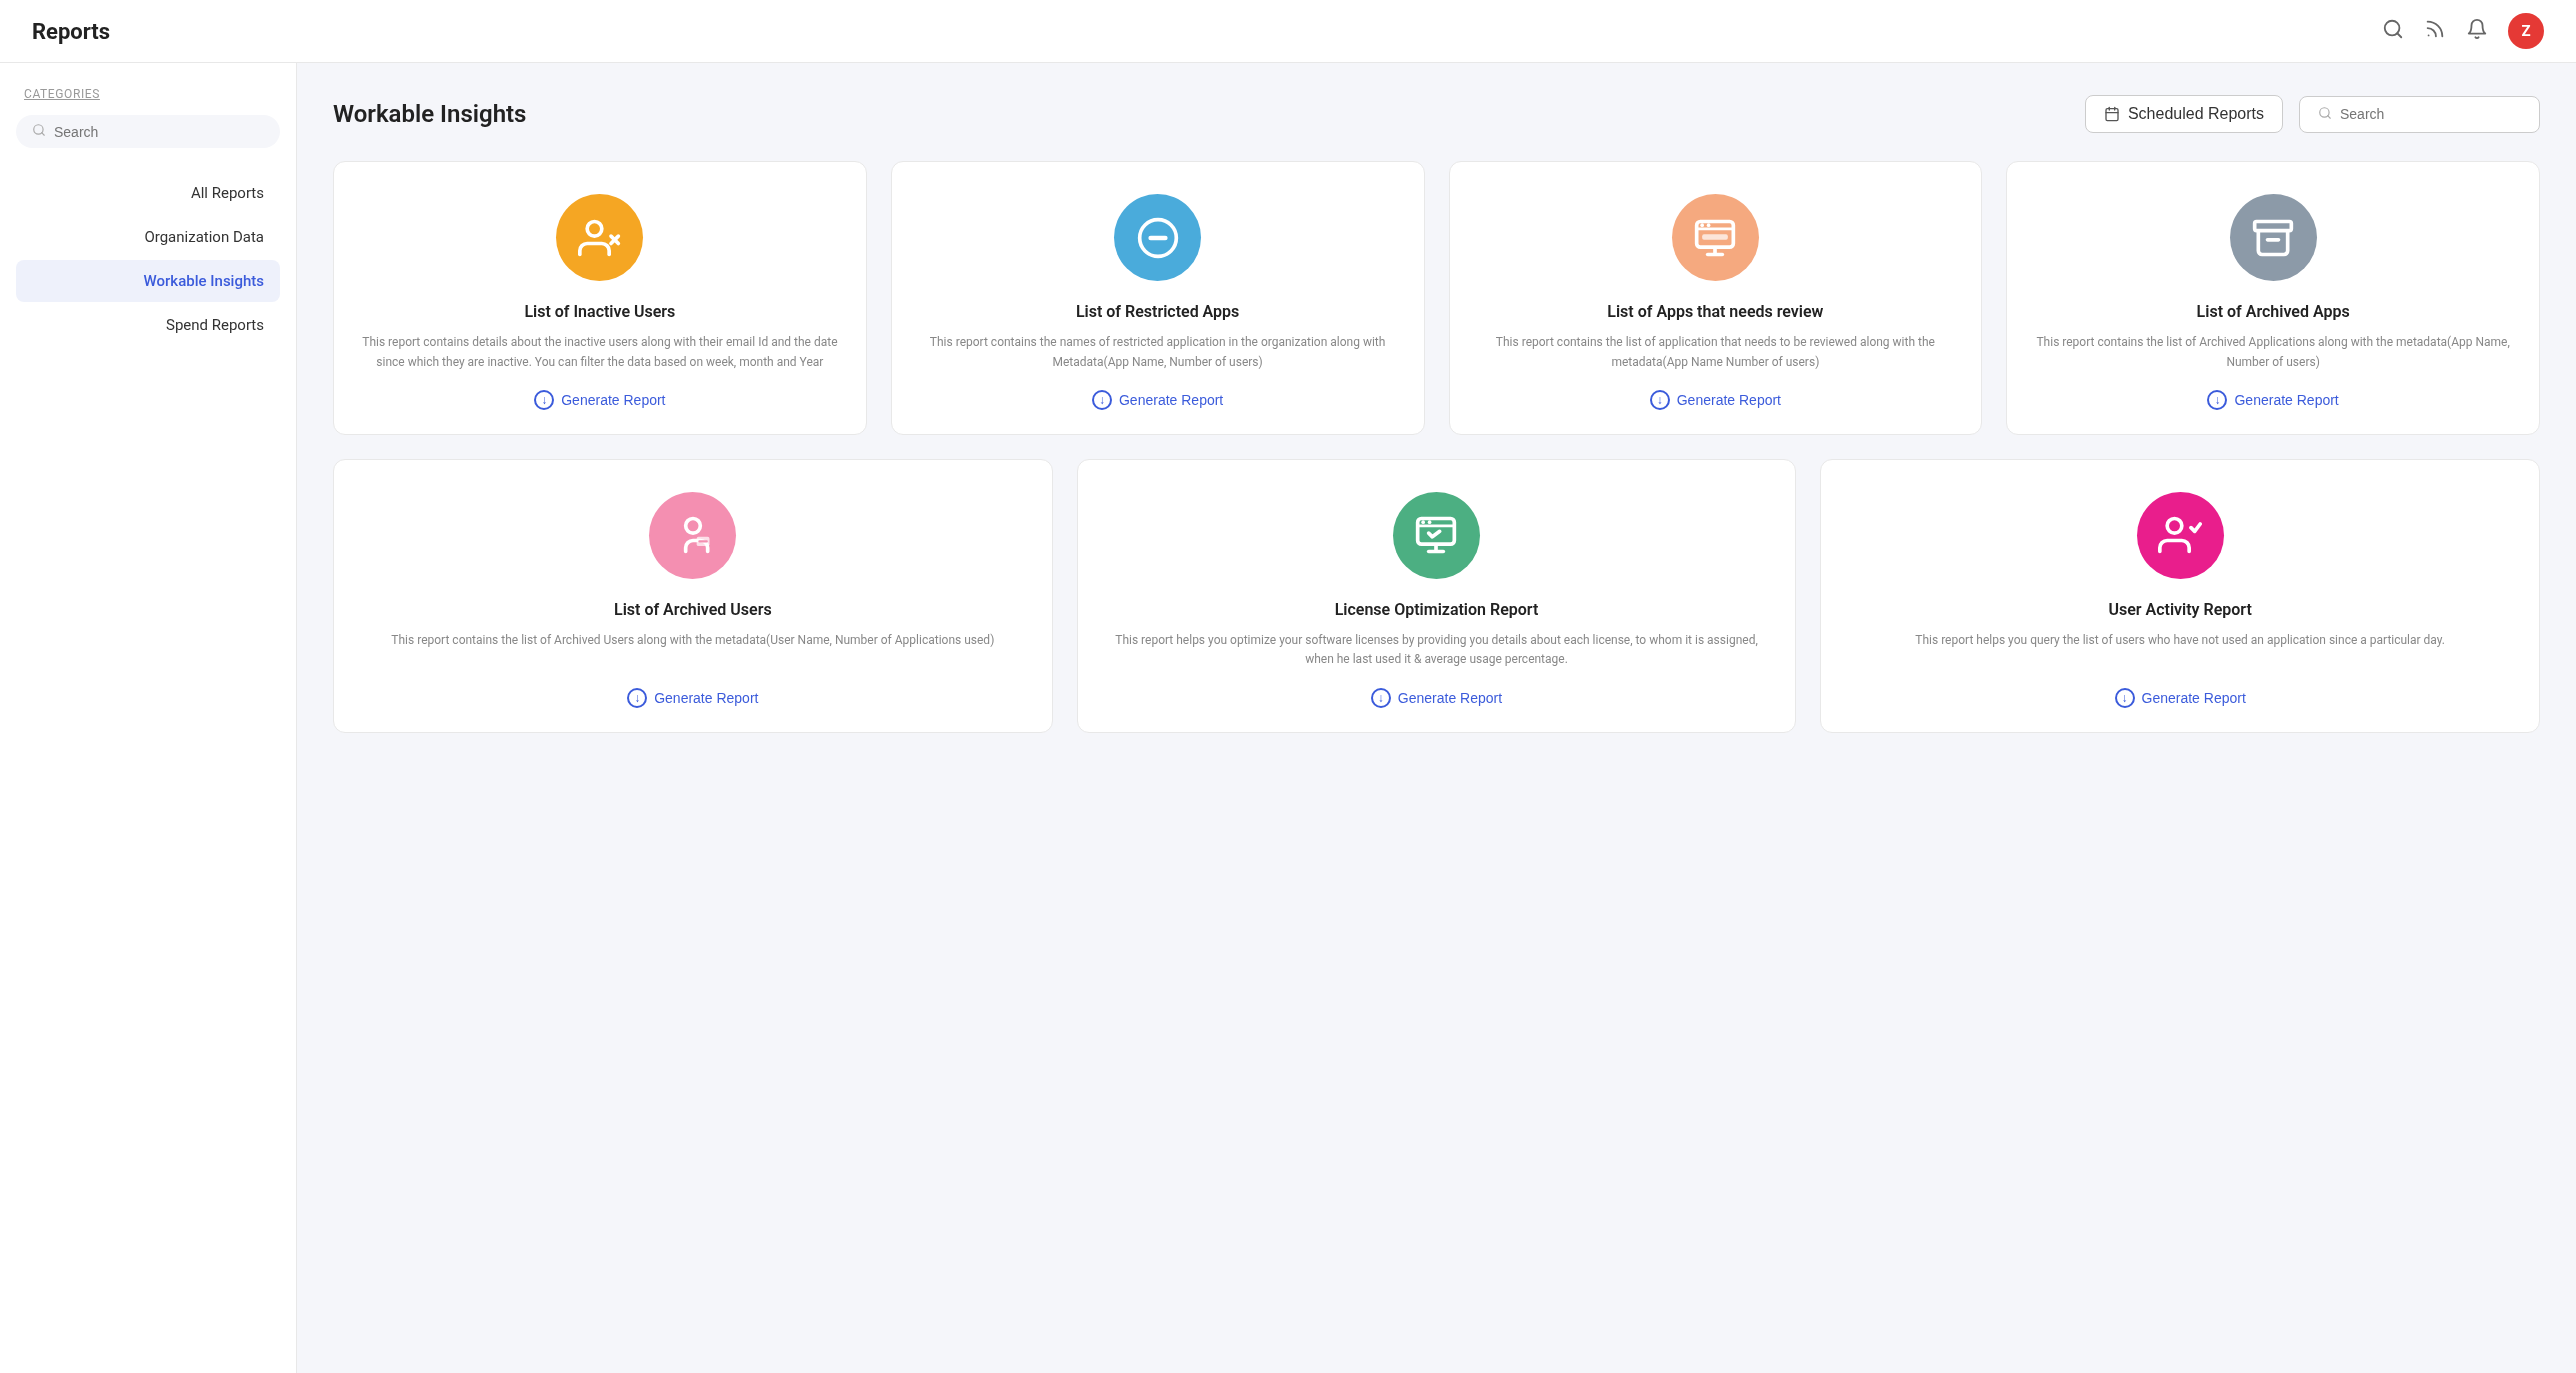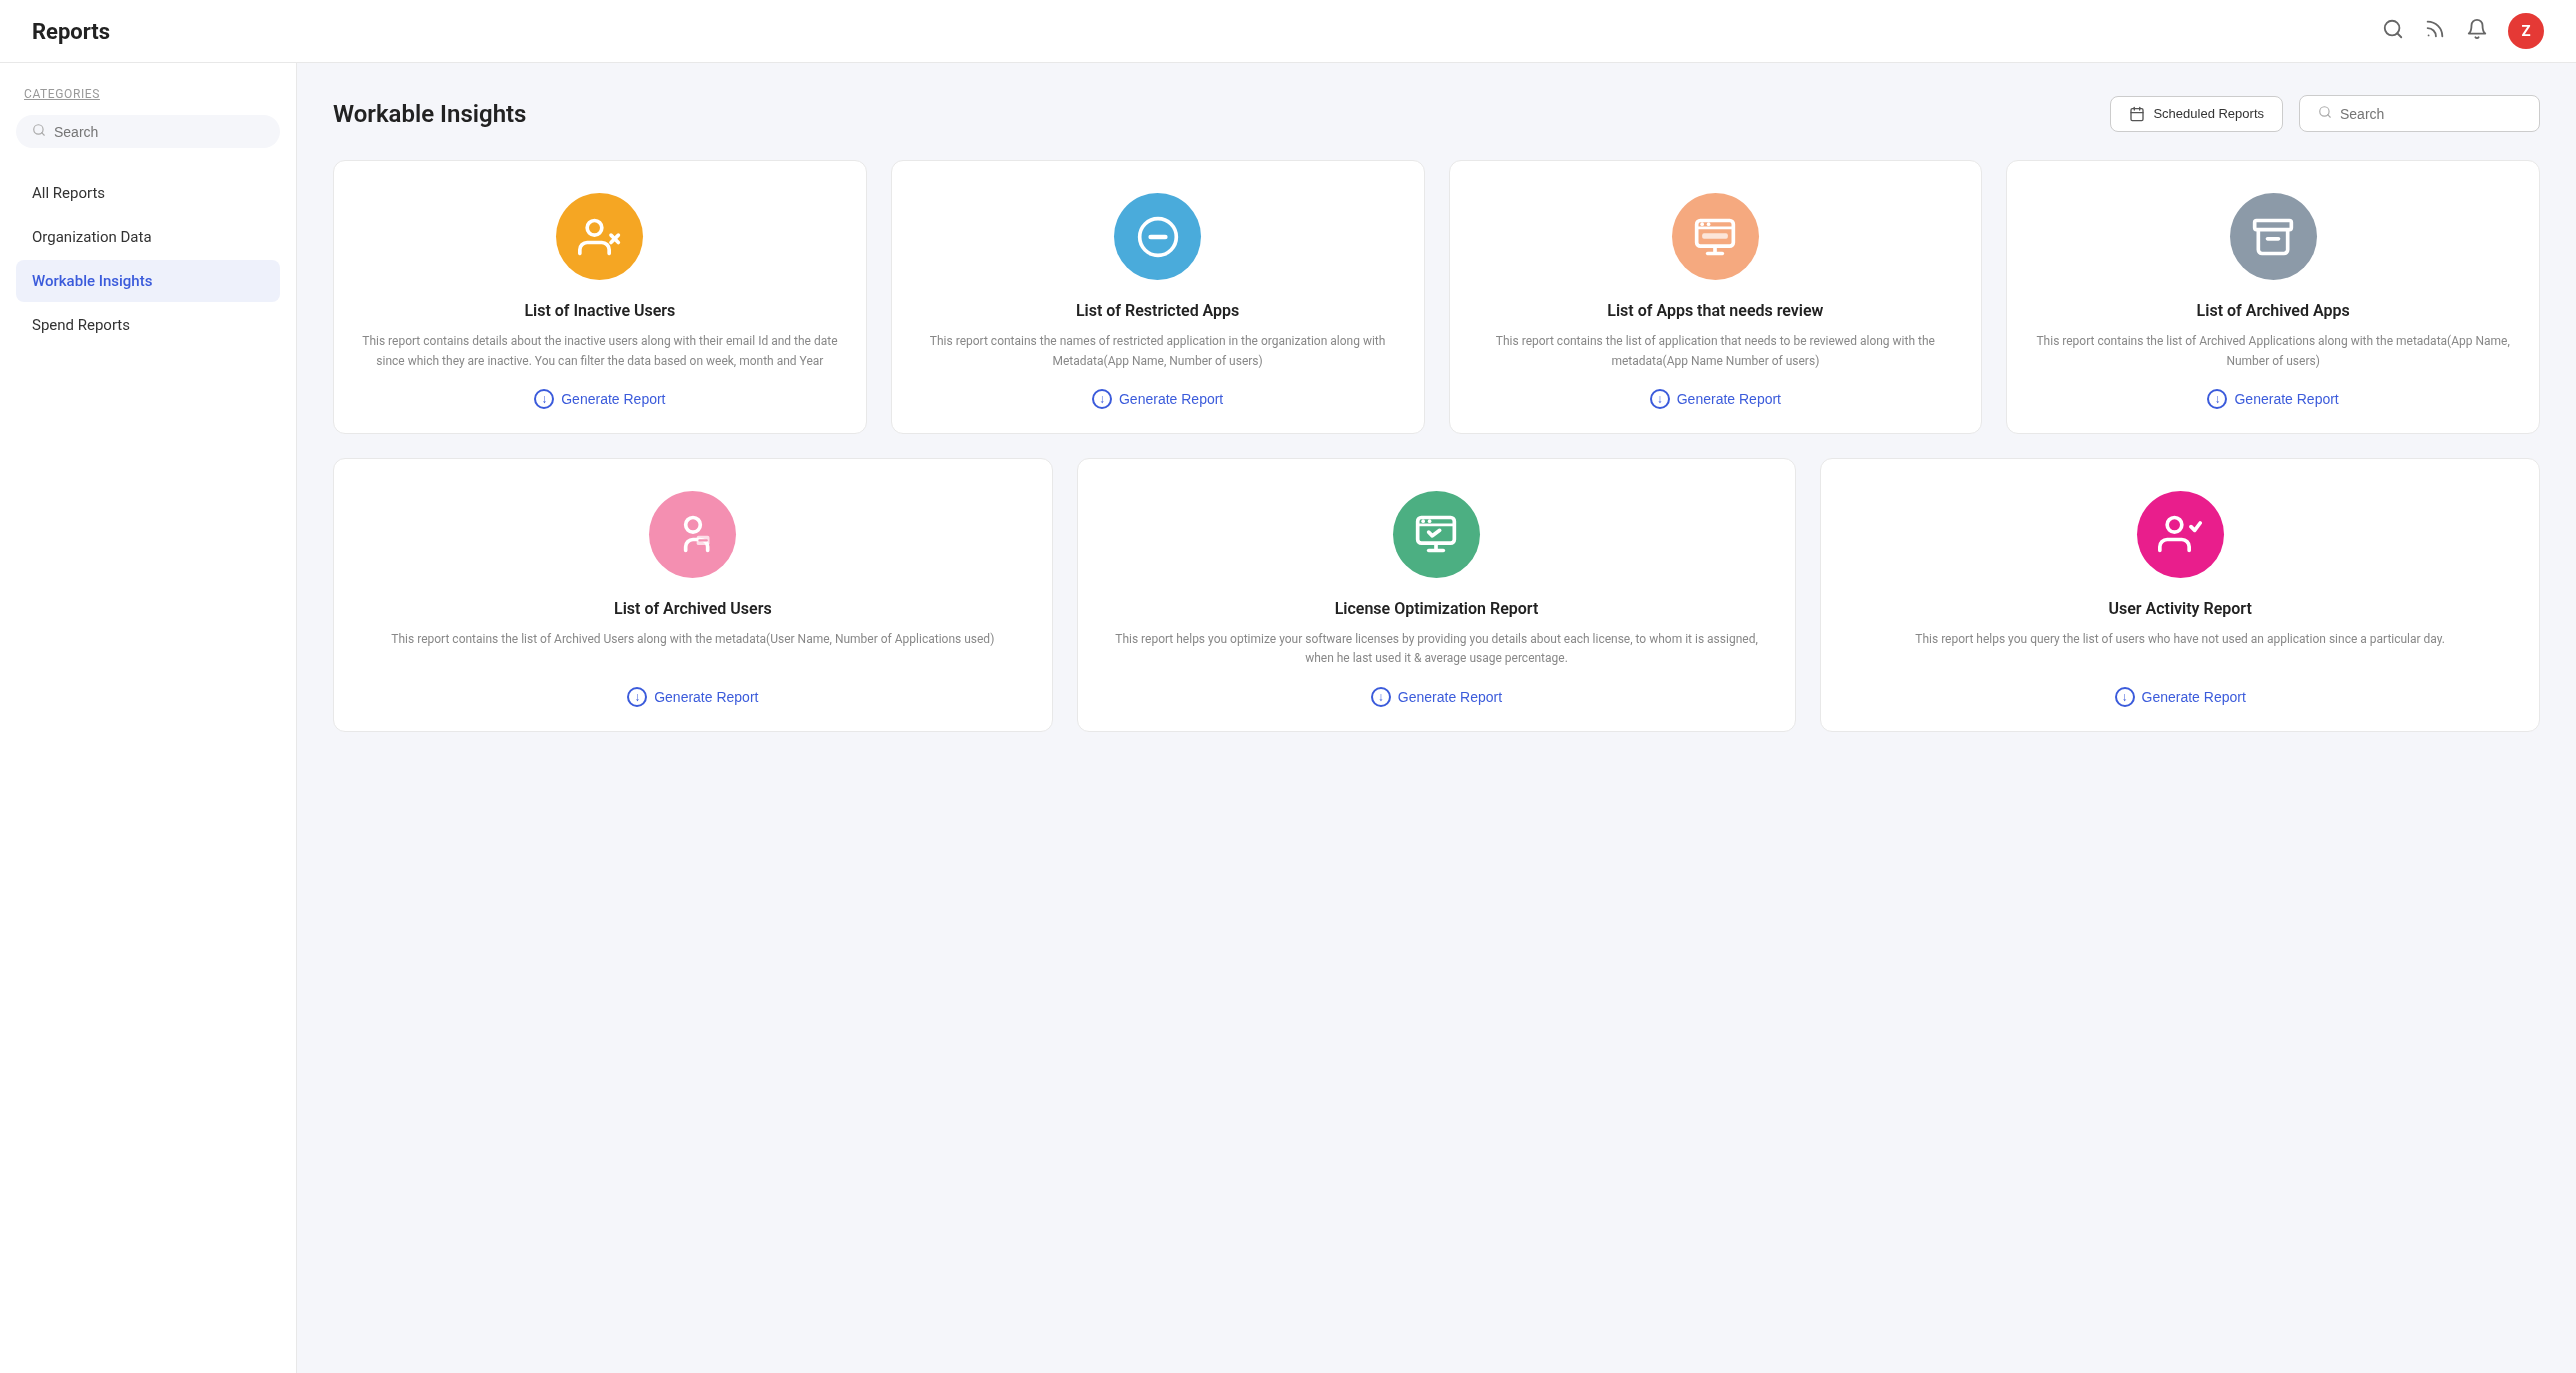--- a/index.html
+++ b/index.html
@@ -94,20 +94,21 @@
       flex-direction: column;
       gap: 2px;
     }
     .sidebar-nav-item {
       padding: 12px 16px;
       border-radius: 8px;
       font-size: 15px;
       color: #333;
       cursor: pointer;
       font-weight: 400;
+      text-align: right;
     }
     .sidebar-nav-item.active {
       background: #eef1fb;
       color: #3b5bdb;
       font-weight: 500;
     }
 
     
     .main-content {
       flex: 1;
@@ -132,21 +133,21 @@
       align-items: center;
       gap: 16px;
     }
     .scheduled-reports-btn {
       display: flex;
       align-items: center;
       gap: 8px;
       border: 1.5px solid #ccc;
       border-radius: 8px;
       padding: 9px 18px;
-      font-size: 13px;
+      font-size: 16px;
       font-weight: 500;
       color: #333;
       background: #fff;
       cursor: pointer;
     }
     .content-search {
       display: flex;
       align-items: center;
       gap: 8px;
       border: 1.5px solid #ccc;

